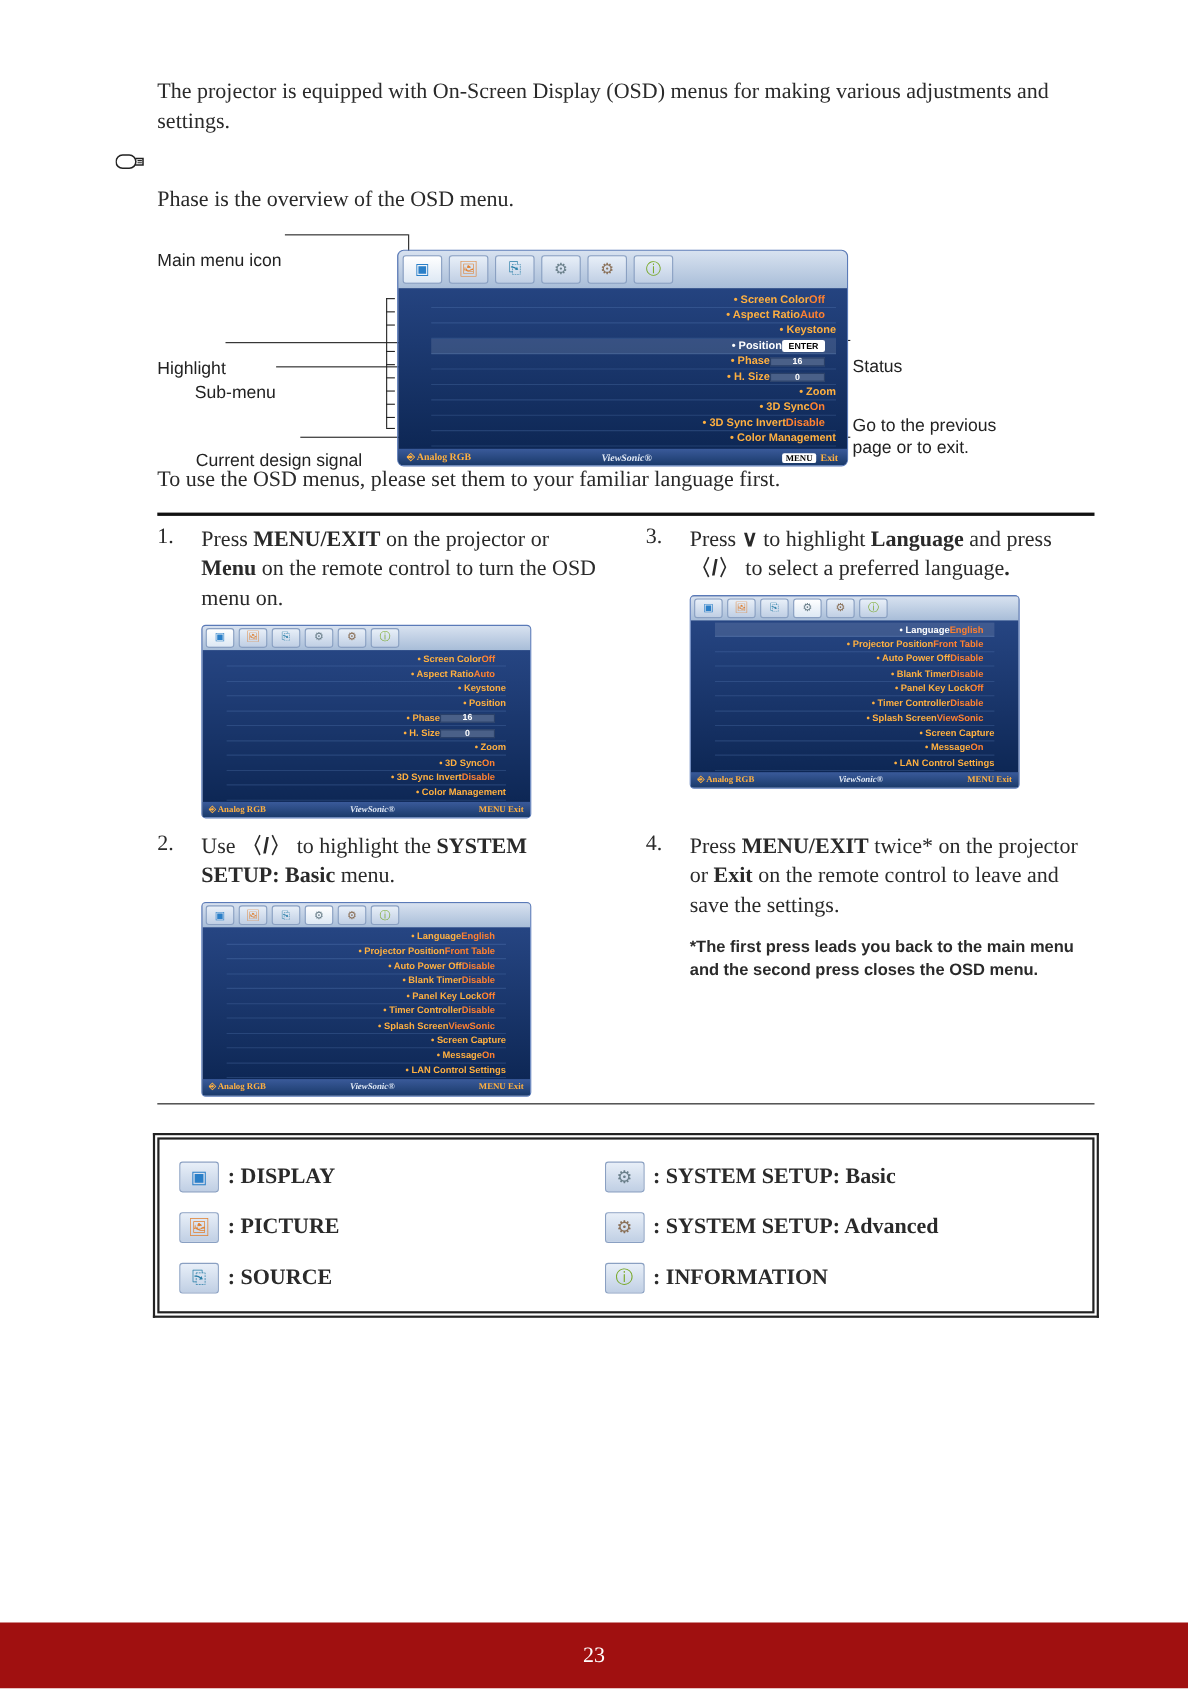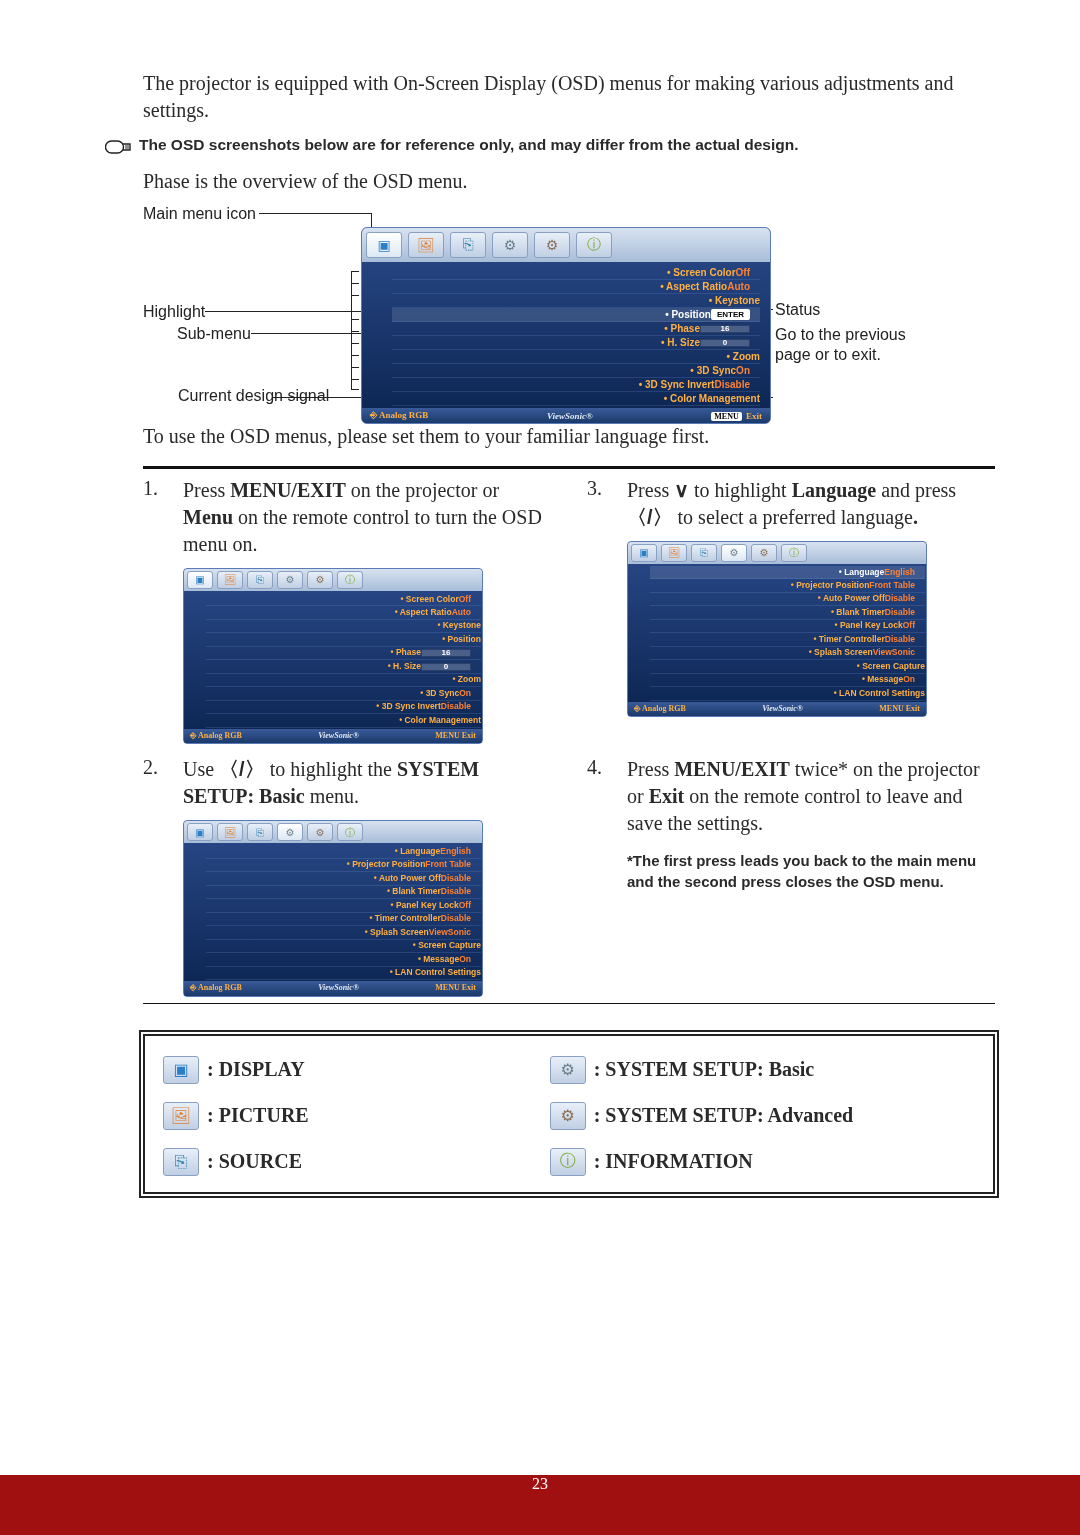--- a/index.html
+++ b/index.html
@@ -48,20 +48,21 @@
     margin-left: 58px;
     margin-top: 8px;
     position: relative;
     height: 220px;
   }
   .diag-label {
     position: absolute;
     font-family: Arial, Helvetica, sans-serif;
     font-size: 16px;
     color: #222;
+    margin-top: 24px;
   }
   .diag-label.right { text-align: left; }
   .osd-big {
     position: absolute;
     left: 218px;
     top: 22px;
     width: 410px;
     background: linear-gradient(#2a4a8a, #0b2450);
     border: 1px solid #5a7ab8;
     border-radius: 6px;
@@ -194,21 +195,21 @@
   .osd-sm {
     width: 300px;
     margin-top: 10px;
     background: linear-gradient(#2a4a8a, #0b2450);
     border: 1px solid #5a7ab8;
     border-radius: 4px;
     overflow: hidden;
   }
   .osd-sm .osd-icon-row { padding: 2px 3px; gap: 4px; }
   .osd-sm .osd-icon { width: 26px; height: 18px; font-size: 10px; }
-  .osd-sm .osd-body { padding: 2px 1px 1px 22px; font-size: 8.5px; }
+  .osd-sm .osd-body { padding: 2px 22px 1px 22px; font-size: 8.5px; }
   .osd-sm .osd-item { padding: 0.5px 0; }
   .osd-sm .osd-footer { font-size: 8px; padding: 2px 6px; }
   .arrow { font-family: Arial, sans-serif; font-weight: bold; }
   .legend-box {
     position: relative;
     margin: 30px 0 0 58px;
     border: 2px solid #222;
     padding: 20px 18px 16px 18px;
   }
   .legend-box::before {
@@ -257,41 +258,41 @@
     font-size: 16px;
     font-weight: normal;
   }
   .footer-bar {
     position: absolute;
     bottom: 0;
     left: 0; right: 0;
     height: 60px;
     background: #a01010;
     display: flex;
+    align-items: center;
     justify-content: center;
     color: #fff;
-    font-size: 16px;
+    font-size: 20px;
   }
 </style>
 </head>
 <body>
 
 <div class="page">
 
 
   <p class="intro">The projector is equipped with On-Screen Display (OSD) menus for making various adjustments and settings.</p>
 
   <div class="note-row">
     <svg class="hand-icon" viewBox="0 0 26 18">
       <rect x="0.5" y="3" width="18" height="12" rx="6" fill="none" stroke="#222" stroke-width="1.4"></rect>
       <path d="M18 6 L25 6 L25 12 L18 12" fill="none" stroke="#222" stroke-width="1.4"></path>
       <line x1="20" y1="8" x2="24" y2="8" stroke="#222" stroke-width="1"></line>
       <line x1="20" y1="10" x2="24" y2="10" stroke="#222" stroke-width="1"></line>
     </svg>
-    <div class="note-text">The OSD screenshots below are for reference only, and may differ from the actual design.</div>
   </div>
 
   <p class="intro">Phase is the overview of the OSD menu.</p>
 
   <div class="overview-diagram">
     <div class="diag-label" style="left:0;top:0;">Main menu icon</div>
     <div class="callout-line" style="left:116px;top:8px;width:112px;"></div>
     <div class="callout-vline" style="left:228px;top:8px;height:20px;"></div>
 
     <div class="diag-label" style="left:0;top:98px;">Highlight</div>
@@ -315,21 +316,21 @@
     <div class="callout-line" style="left:130px;top:192px;width:90px;"></div>
 
     <div class="diag-label right" style="left:632px;top:96px;">Status</div>
     <div class="callout-line" style="left:600px;top:104px;width:30px;"></div>
     <div class="callout-vline" style="left:600px;top:66px;height:62px;"></div>
     <div class="tick" style="left:594px;top:66px"></div>
     <div class="tick" style="left:594px;top:78px"></div>
     <div class="tick" style="left:594px;top:114px"></div>
     <div class="tick" style="left:594px;top:126px"></div>
 
-    <div class="diag-label right" style="left:632px;top:120px;width:170px;line-height:1.25;">Go to the previous page or to exit.</div>
+    <div class="diag-label right" style="left:632px;top:149px;width:170px;line-height:1.25;">Go to the previous page or to exit.</div>
     <div class="callout-line" style="left:588px;top:192px;width:42px;"></div>
 
     <div class="osd-big">
       <div class="osd-icon-row">
         <div class="osd-icon active" style="color:#2a7fc8">▣</div>
         <div class="osd-icon" style="color:#e08030">🖼</div>
         <div class="osd-icon" style="color:#2a7fa8">⎘</div>
         <div class="osd-icon" style="color:#6a7f8a">⚙</div>
         <div class="osd-icon" style="color:#8a7058">⚙</div>
         <div class="osd-icon" style="color:#78a828">ⓘ</div>

